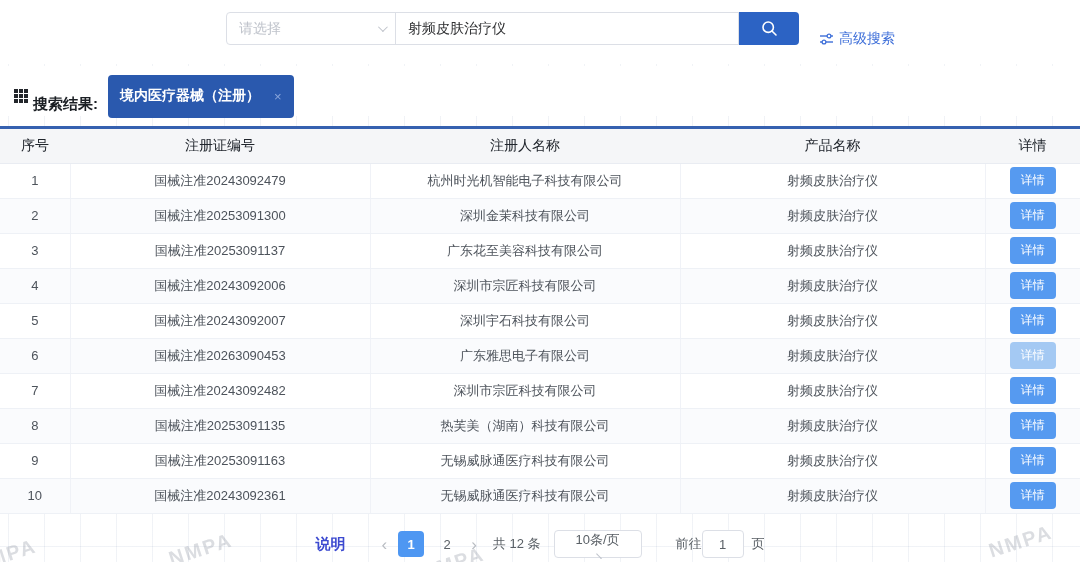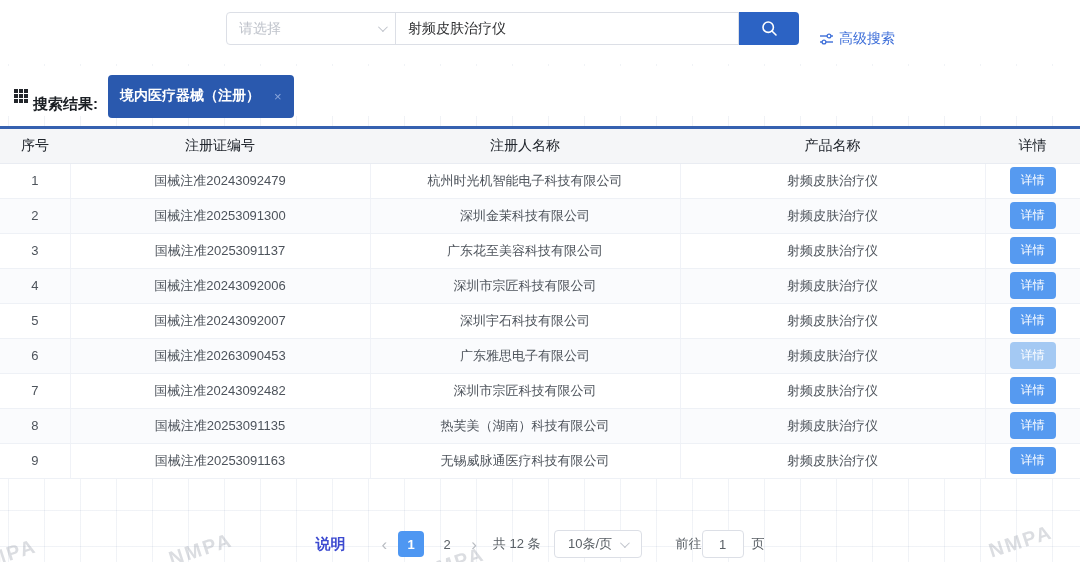--- a/index.html
+++ b/index.html
@@ -77,21 +77,21 @@
   }
   .pg-note { font-size:15px; font-weight:bold; color:#3c4ad0; margin-right:30px; cursor:pointer; }
   .pg-arrow { color:#b8bcc2; font-size:17px; line-height:1; cursor:pointer; padding:0 6px; }
   .pg-page { width:26px; height:26px; display:flex; align-items:center; justify-content:center;
     border-radius:4px; margin:0 5px; cursor:pointer; color:#5a6066; }
   .pg-page.active { background:#4e97f2; color:#fff; font-weight:bold; }
   .pg-total { margin:0 13px 0 10px; }
   .size-select {
     width:88px; height:28px; border:1px solid #dcdfe6; border-radius:4px; background:#fff;
     display:flex; align-items:center; justify-content:center; gap:8px;
-    color:#5a6066; cursor:pointer; margin-right:34px;
+    color:#5a6066; cursor:pointer; margin-right:34px;flex-direction:column;
   }
   .size-select .chev { border-color:#c0c4cc; transform:rotate(45deg) translateY(-2px); }
   .goto-label { margin-right:0;font-family:Liberation Serif, serif; }
   .goto-input {
     width:42px; height:28px; border:1px solid #dcdfe6; border-radius:4px; background:#fff;
     text-align:center; font-size:13px; color:#5a6066; margin-right:8px; outline:none;
     font-family:"Liberation Sans","DejaVu Sans",sans-serif;
   }
 
   
@@ -259,20 +259,29 @@
         <tr>
           <td>9</td>
           <td>国械注准20253091163</td>
           <td>无锡威脉通医疗科技有限公司</td>
           <td>射频皮肤治疗仪</td>
           <td>
             <button class="detail-btn">详情</button>
           </td>
         </tr>
 
+        <tr>
+          <td>10</td>
+          <td>国械注准20243092361</td>
+          <td>无锡威脉通医疗科技有限公司</td>
+          <td>射频皮肤治疗仪</td>
+          <td>
+            <button class="detail-btn">详情</button>
+          </td>
+        </tr>
 
     </tbody>
   </table>
 
   <div class="pagination">
     <span class="pg-note">说明</span>
     <span class="pg-arrow">‹</span>
     <span class="pg-page active">1</span>
     <span class="pg-page">2</span>
     <span class="pg-arrow">›</span>

